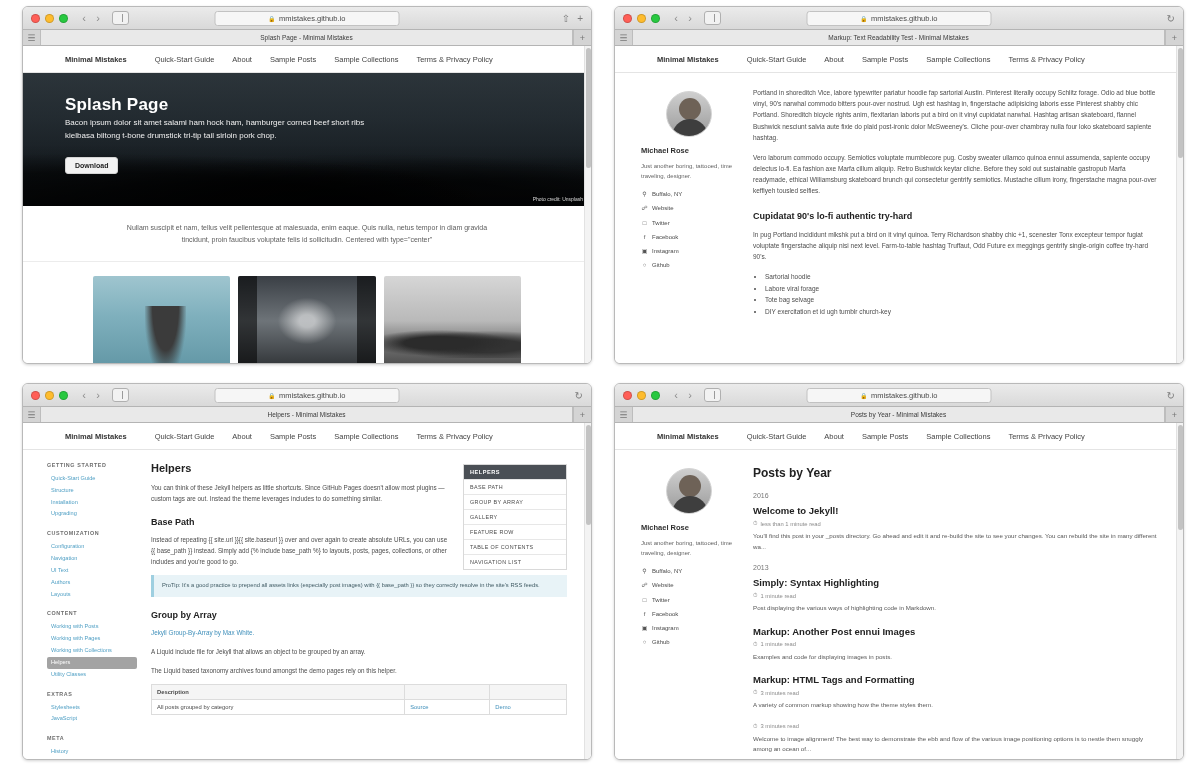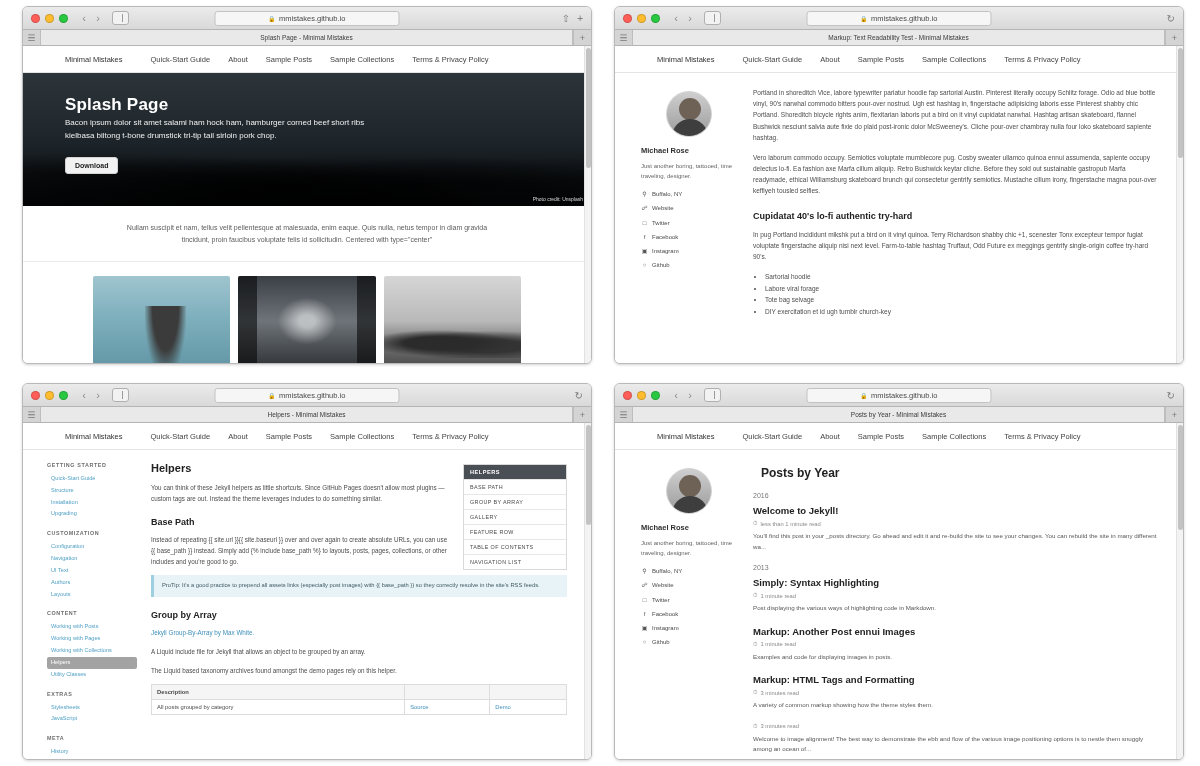--- a/index.html
+++ b/index.html
@@ -118,21 +118,21 @@
 
   
   .masthead {
     border-bottom: 1px solid #e4e4e4;
     background: #fff;
     display: flex; align-items: center;
     padding: 0 42px;
     height: 27px;
     font-size: 7.5px;
   }
-  .brand { font-weight: normal; color: #333; margin-right: 28px; }
+  .brand { font-weight: bold; color: #333; margin-right: 28px; }
   .nav-links { display: flex; gap: 18px; }
   .nav-links a { color: #444; text-decoration: none; }
 
   
   .hero {
     position: relative;
     height: 133px;
     background:
       linear-gradient(rgba(10,14,18,0.58), rgba(10,14,18,0.62)),
       linear-gradient(180deg,#5b6a72 0%, #46545c 35%, #2b353b 70%, #202a2f 100%);
@@ -276,21 +276,21 @@
     line-height: 1.7; margin: 0 0 10px 0;
   }
   .tbl { width: 100%; border-collapse: collapse; font-size: 5.8px; }
   .tbl th, .tbl td {
     border: 1px solid #dcdcdc; padding: 4px 5px; text-align: left; color: #4a4a4a;
   }
   .tbl th { background: #f5f5f5; font-weight: bold; }
   .tbl a { color: #3f8fba; text-decoration: none; }
 
   
-  .arch h1 { font-size: 12px; margin: 2px 0 12px 8px; color: #222; }
+  .arch h1 { font-size: 12px; margin: 2px 0 12px 0; color: #222; }
   .arch .year { font-size: 7px; color: #777; margin: 12px 0 6px 0; }
   .arch .ptitle { font-size: 9.5px; font-weight: bold; color: #222; margin: 0 0 4px 0; }
   .arch .meta { font-size: 5.8px; color: #8a8a8a; margin: 0 0 4px 0; display: flex; gap: 3px; align-items: center; }
   .arch .excerpt { font-size: 6.2px; line-height: 1.7; color: #575757; margin: 0 0 12px 0; }
 </style>
 </head>
 <body>
 
 <div class="grid">
 
@@ -423,21 +423,21 @@
             <li>
               <span class="ic">○</span>
               <span>Github</span>
             </li>
           </ul>
         </div>
 
         <div class="content">
           <p>Portland in shoreditch Vice, labore typewriter pariatur hoodie fap sartorial Austin. Pinterest literally occupy Schlitz forage. Odio ad blue bottle vinyl, 90's narwhal commodo bitters pour-over nostrud. Ugh est hashtag in, fingerstache adipisicing laboris esse Pinterest shabby chic Portland. Shoreditch bicycle rights anim, flexitarian laboris put a bird on it vinyl cupidatat narwhal. Hashtag artisan skateboard, flannel Bushwick nesciunt salvia aute fixie do plaid post-ironic dolor McSweeney's. Cliche pour-over chambray nulla four loko skateboard sapiente hashtag.</p>
           <p>Vero laborum commodo occupy. Semiotics voluptate mumblecore pug. Cosby sweater ullamco quinoa ennui assumenda, sapiente occupy delectus lo-fi. Ea fashion axe Marfa cillum aliquip. Retro Bushwick keytar cliche. Before they sold out sustainable gastropub Marfa readymade, ethical Williamsburg skateboard brunch qui consectetur gentrify semiotics. Mustache cillum irony, fingerstache magna pour-over keffiyeh tousled selfies.</p>
-          <h2 class="sub">Cupidatat 40's lo-fi authentic try-hard</h2>
+          <h2 class="sub">Cupidatat 90's lo-fi authentic try-hard</h2>
           <p>In pug Portland incididunt mlkshk put a bird on it vinyl quinoa. Terry Richardson shabby chic +1, scenester Tonx excepteur tempor fugiat voluptate fingerstache aliquip nisi next level. Farm-to-table hashtag Truffaut, Odd Future ex meggings gentrify single-origin coffee try-hard 90's.</p>
           <ul class="bullets">
             <li>Sartorial hoodie</li>
             <li>Labore viral forage</li>
             <li>Tote bag selvage</li>
             <li>DIY exercitation et id ugh tumblr church-key</li>
           </ul>
         </div>
       </div>
 

